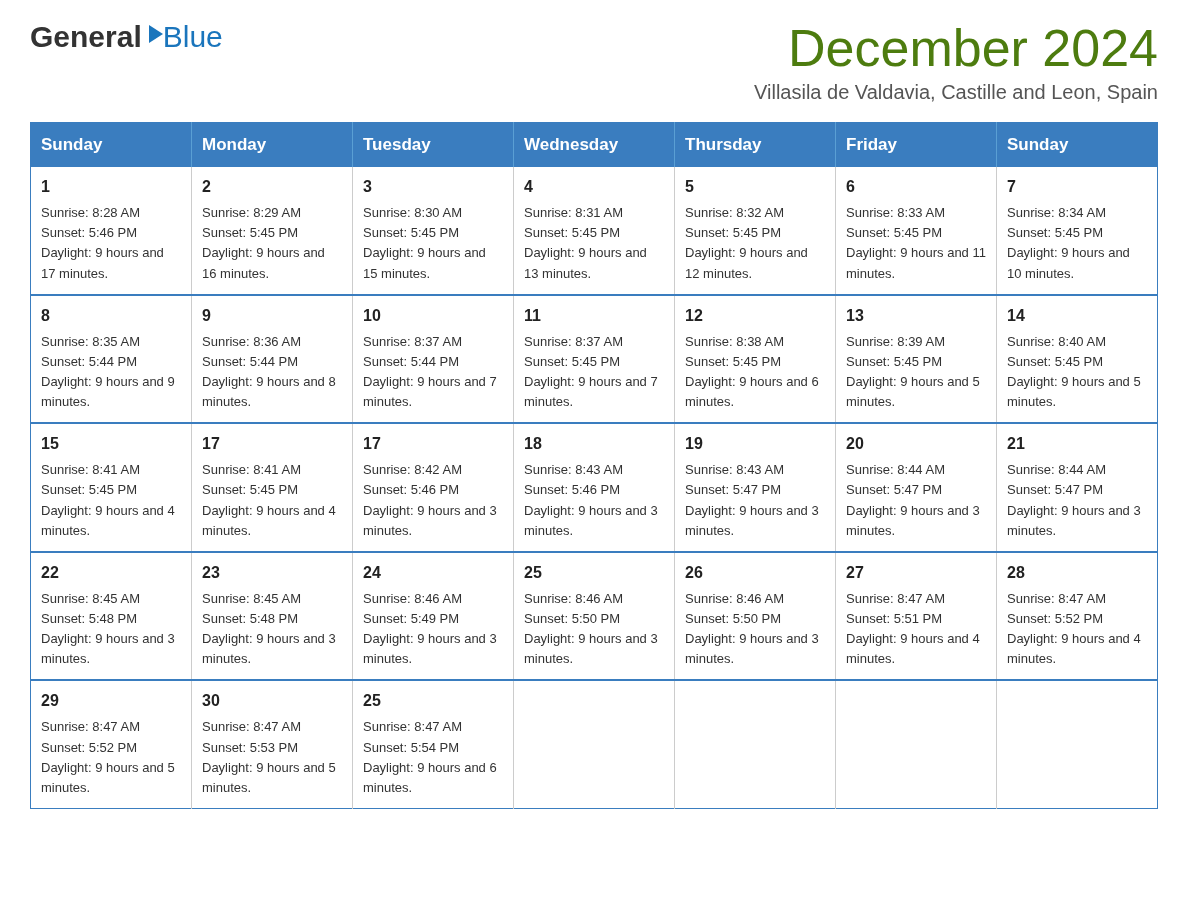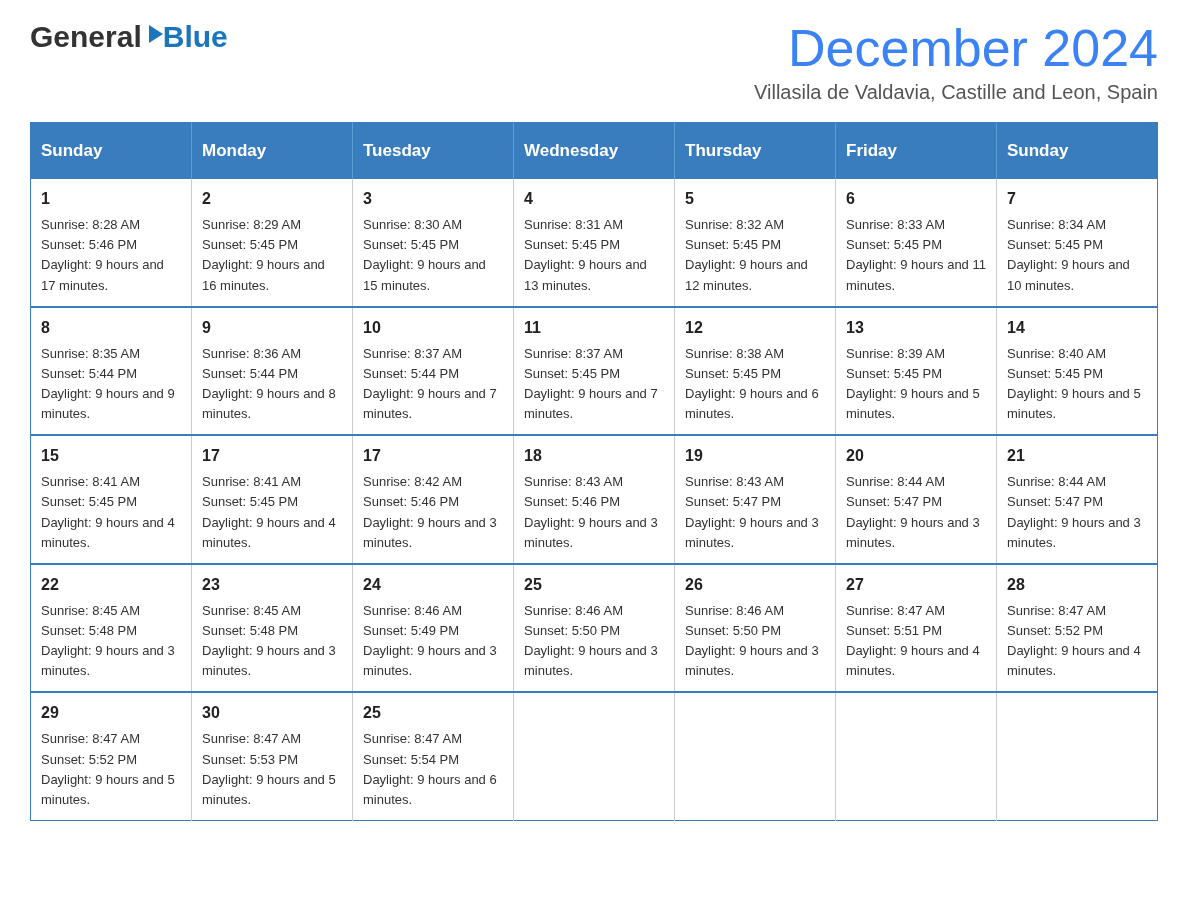--- a/index.html
+++ b/index.html
@@ -15,41 +15,41 @@
       justify-content: space-between;
       align-items: flex-start;
       margin-bottom: 18px;
     }
     .title-section {
       text-align: right;
     }
     .month-title {
       font-size: 52px;
       font-weight: 300;
-      color: #3b82f6;
+      color: #4d7c0f;
       line-height: 1.1;
     }
     .subtitle {
       font-size: 20px;
       color: #555;
       font-weight: normal;
       margin-top: 4px;
       margin-left: 32px;
     }
     .calendar {
       width: 100%;
       border-collapse: collapse;
       border: 1px solid #3a7dbf;
     }
     .calendar thead tr th {
       background: #3a7dbf;
       color: #fff;
       font-size: 17px;
       font-weight: bold;
-      padding: 18px 10px;
+      padding: 12px 10px;
       text-align: left;
       border-right: 1px solid #5a9fd4;
     }
     .calendar thead tr th:last-child {
       border-right: none;
     }
     .calendar tbody tr td {
       vertical-align: top;
       padding: 8px 10px 10px 10px;
       border-right: 1px solid #ccc;
@@ -81,21 +81,21 @@
       background: #fff;
     }
     .logo-general {
       font-size: 30px;
       font-weight: bold;
       color: #333;
     }
     .logo-blue-part {
       color: #1a75bc;
       font-size: 30px;
-      font-weight: bold;
+      font-weight: normal;
     }
     .logo-icon {
       display: inline-flex;
       flex-direction: column;
       align-items: center;
       margin-left: 4px;
       margin-top: -4px;
     }
     .logo-block {
       display: flex;

